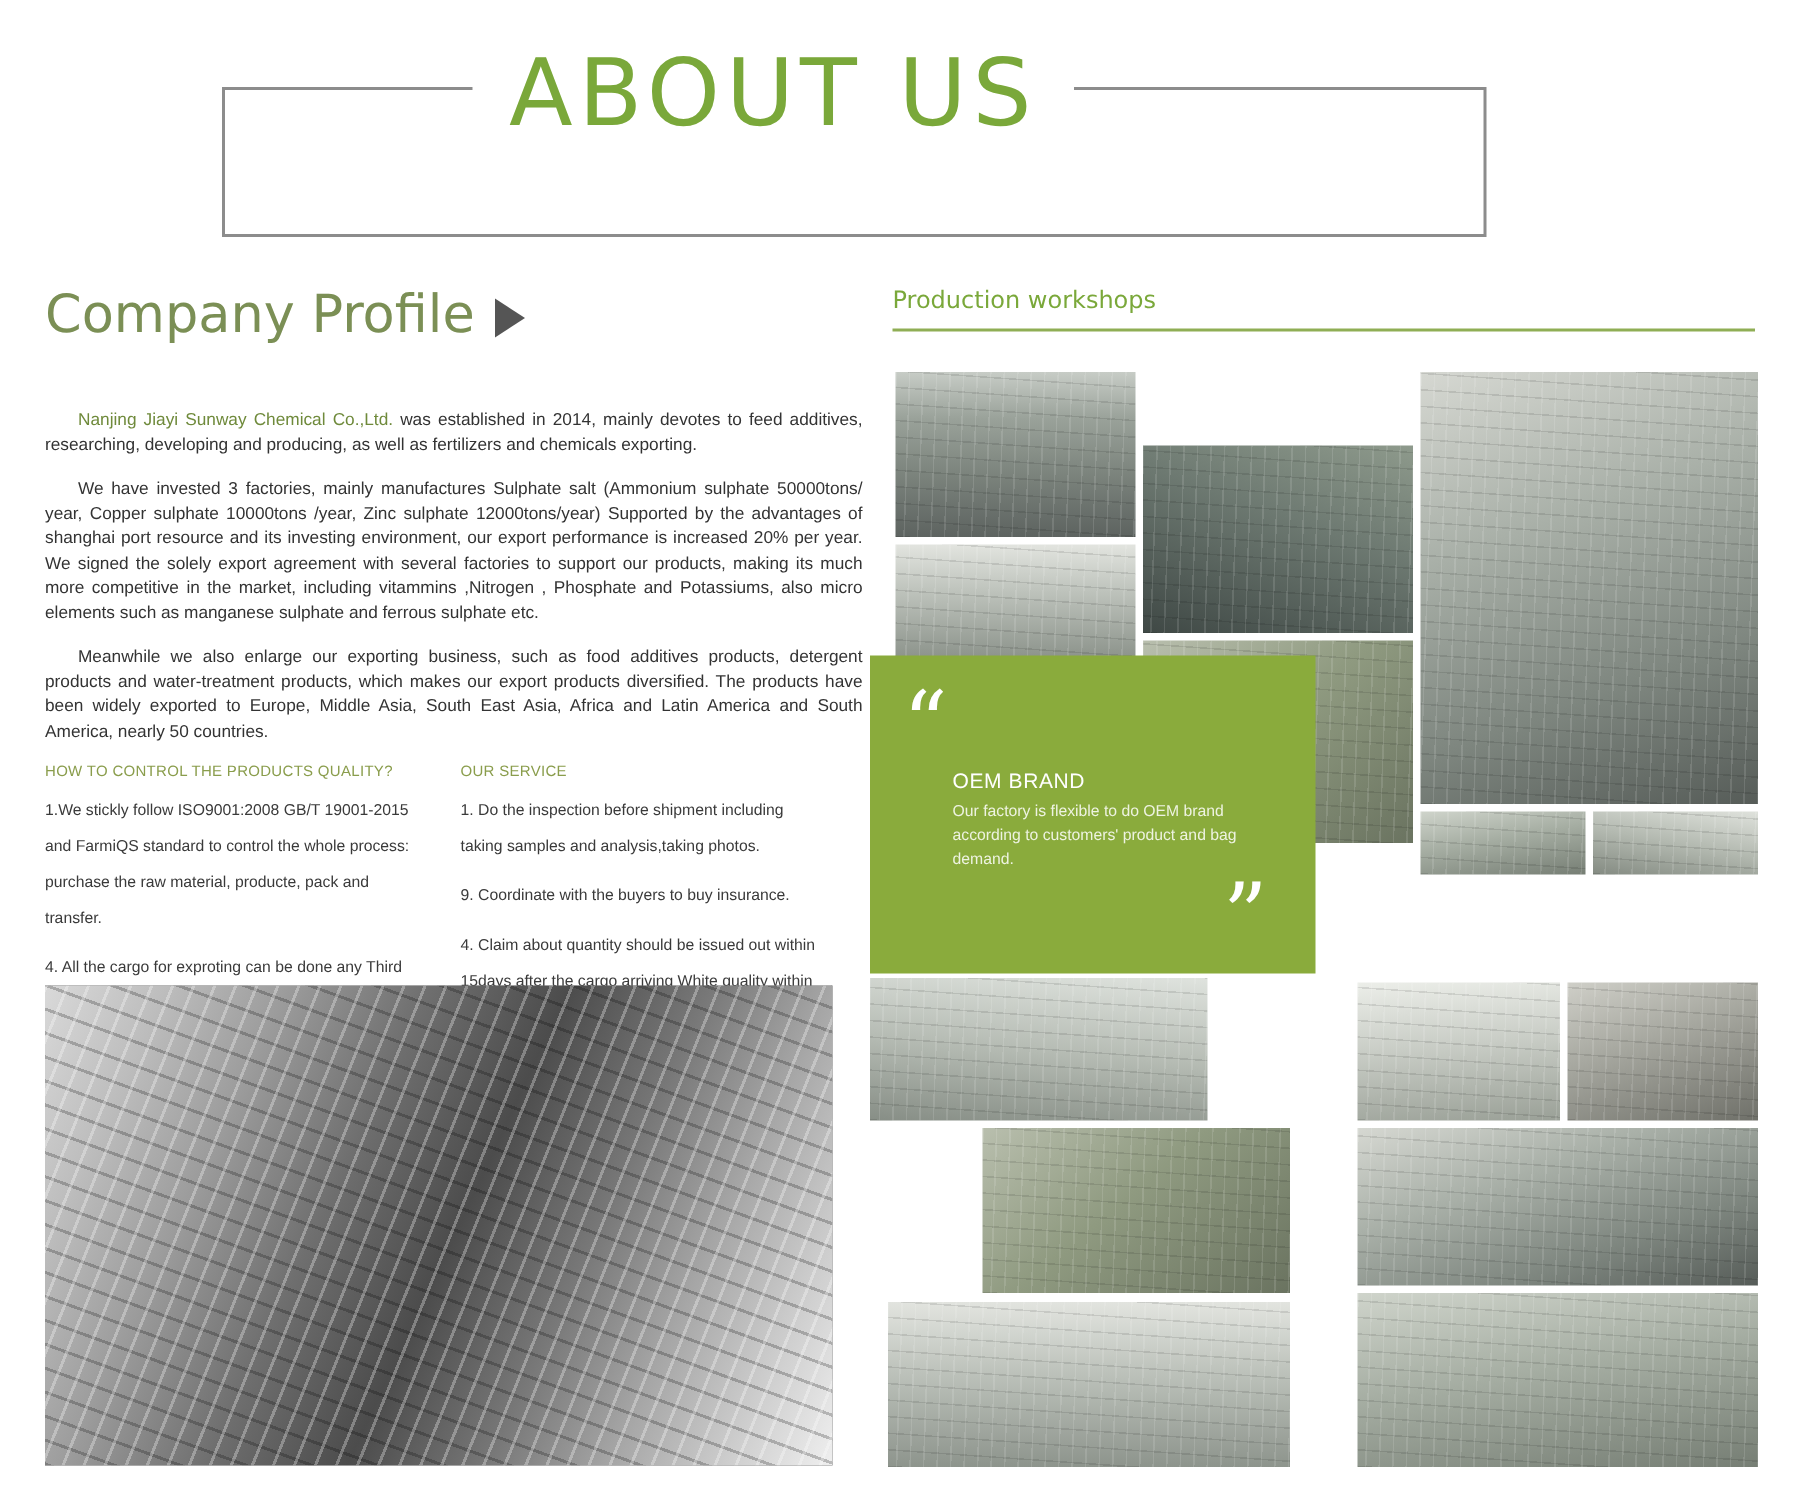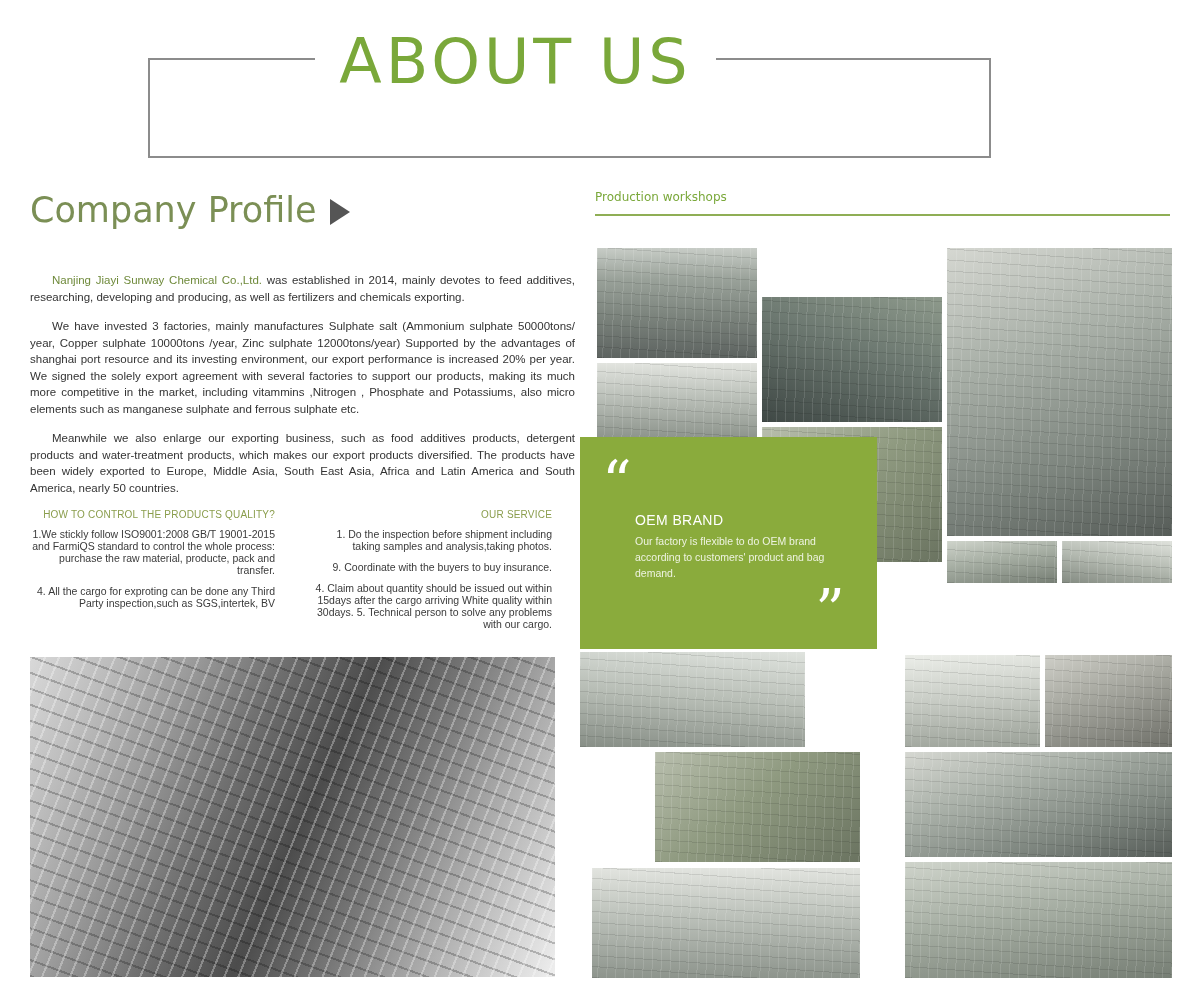--- a/index.html
+++ b/index.html
@@ -68,46 +68,46 @@
     text-align: justify;
   }
   .profile-body p { margin-bottom: 13px; text-indent: 22px; }
   .profile-body .company-name { color: #6f8a3b; }
 
   .two-col {
     margin-top: 6px;
     display: flex;
     gap: 32px;
   }
-  .two-col .col { width: 245px; text-align: right; }
+  .two-col .col { width: 245px; }
   .col-title {
     color: #8a9d4c;
     font-size: 10px;
     letter-spacing: .2px;
     margin-bottom: 8px;
     text-transform: uppercase;
   }
   .col-body {
     font-size: 10.5px;
-    line-height: 12px;
+    line-height: 24px;
     color: #3a3a3a;
   }
   .col-body p { margin-bottom: 9px; }
 
   .building-img {
     position: absolute; left: 30px; top: 657px;
     width: 525px; height: 320px;
     overflow: hidden;
     background: #6e6e6e;
   }
 
   
   .right-col { position: absolute; left: 595px; top: 190px; width: 575px; }
   .ws-title {
-    font-size: 12px;
+    font-size: 16px;
     color: #7aa83a;
     font-weight: 400;
     margin-bottom: 10px;
     font-family: "DejaVu Sans", sans-serif;
   }
   .ws-rule {
     width: 575px; height: 2px; background: #8fae55; margin-bottom: 12px;
   }
 
   .photo {

